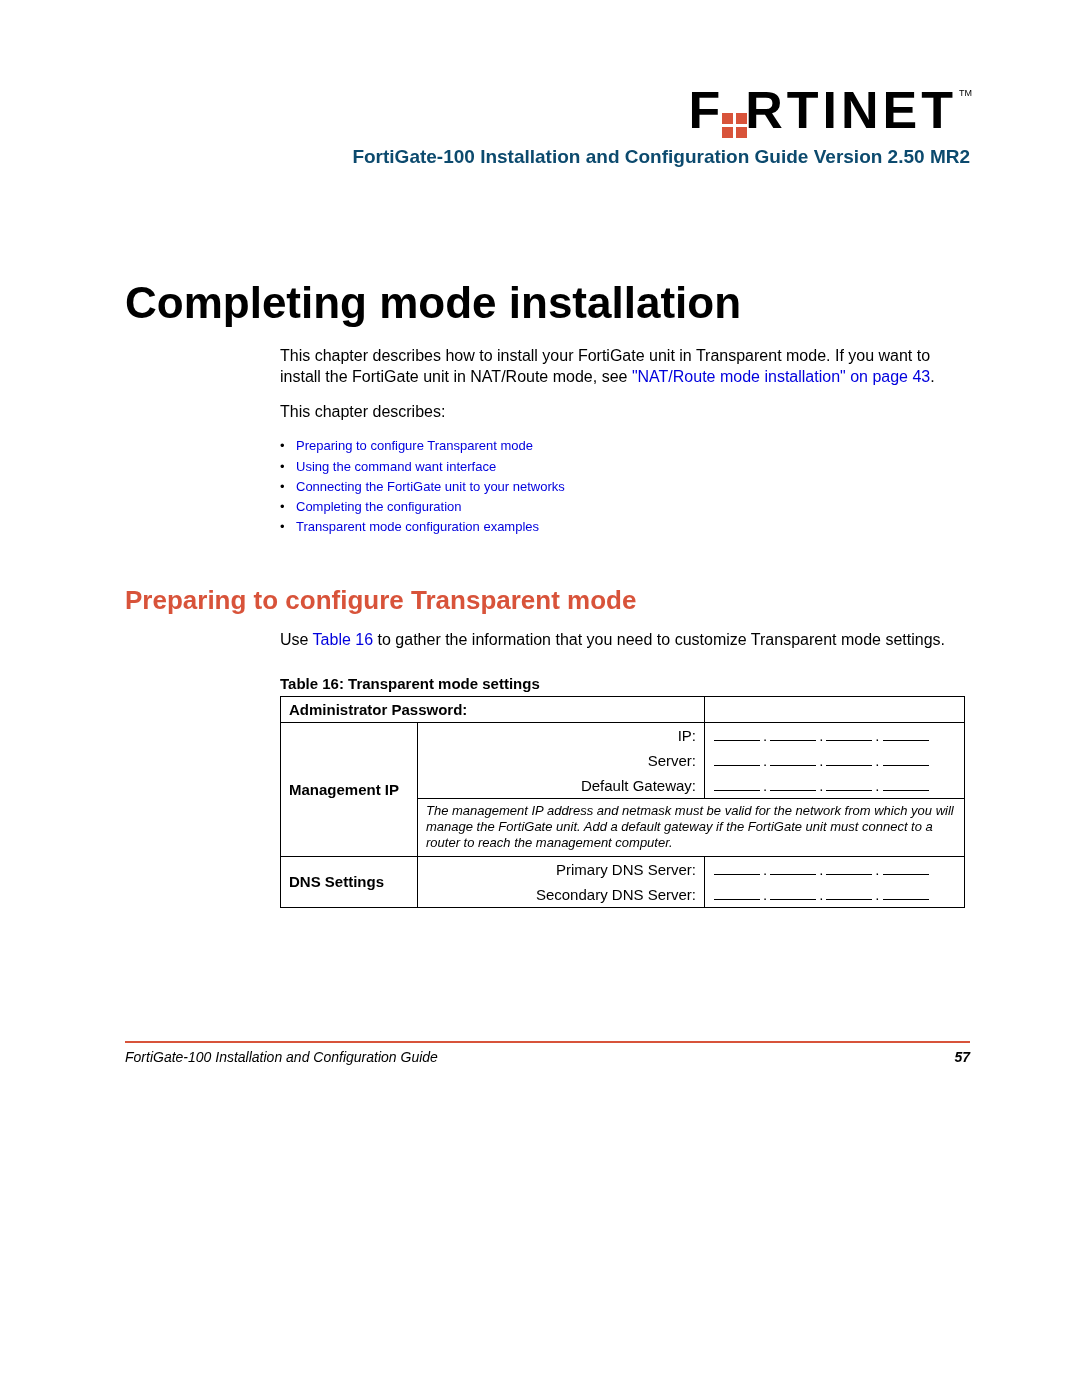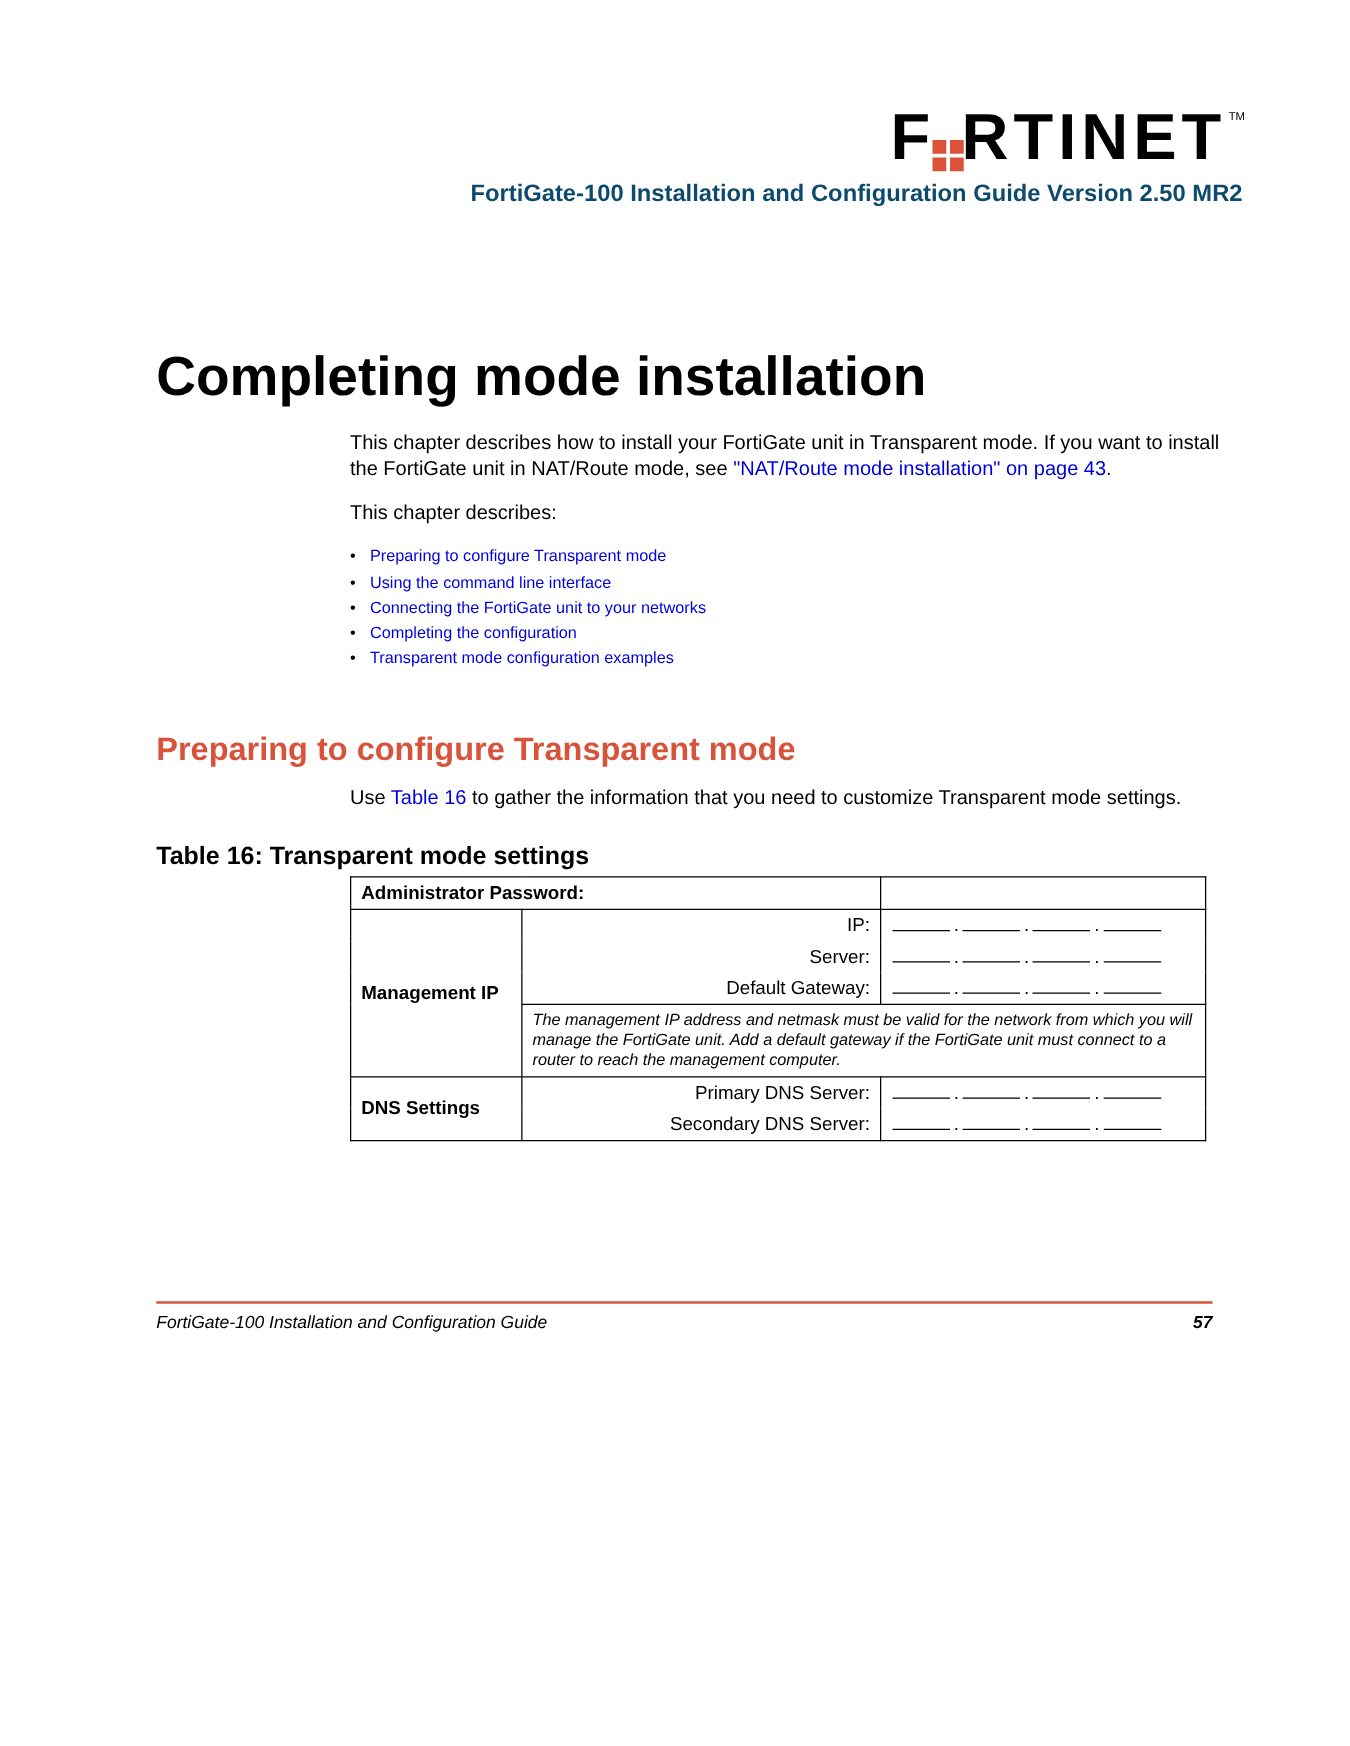--- a/index.html
+++ b/index.html
@@ -7,21 +7,21 @@
     padding: 0;
     background: #fff;
     font-family: Arial, Helvetica, sans-serif;
     color: #000;
   }
   .page {
     width: 1080px;
     height: 1125px;
     position: relative;
     box-sizing: border-box;
-    padding: 80px 86px 60px 125px;
+    padding: 80px 110px 60px 125px;
   }
   .logo-wrap {
     text-align: right;
     margin-bottom: 8px;
   }
   .logo {
     display: inline-block;
   }
   .logo-text {
     font-size: 52px;
@@ -84,22 +84,23 @@
     color: #000;
   }
   .section-heading {
     color: #d8533a;
     font-size: 26px;
     font-weight: bold;
     margin-top: 48px;
     margin-bottom: 14px;
   }
   .table-caption {
-    font-size: 20px;
-    font-weight: bold;
+    font-size: 15px;
+    font-weight: bold;
+    margin-left: 155px;
     margin-top: 24px;
     margin-bottom: 4px;
   }
   table.settings {
     border-collapse: collapse;
     margin-left: 155px;
     width: 685px;
     font-size: 15px;
   }
   table.settings td {
@@ -166,21 +167,21 @@
   <div class="chapter-title">Completing mode installation</div>
 
   <div class="body-text">
     <span>This chapter describes how to install your FortiGate unit in Transparent mode. If you want to install the FortiGate unit in NAT/Route mode, see </span><span class="link">"NAT/Route mode installation" on page 43</span><span>.</span>
   </div>
 
   <div class="body-text">This chapter describes:</div>
 
   <div class="toc">
     <div><span class="bullet">•</span><span class="link">Preparing to configure Transparent mode</span></div>
-    <div><span class="bullet">•</span><span class="link">Using the command line interface</span></div>
+    <div><span class="bullet">•</span><span class="link">Using the command want interface</span></div>
     <div><span class="bullet">•</span><span class="link">Connecting the FortiGate unit to your networks</span></div>
     <div><span class="bullet">•</span><span class="link">Completing the configuration</span></div>
     <div><span class="bullet">•</span><span class="link">Transparent mode configuration examples</span></div>
   </div>
 
   <div class="section-heading">Preparing to configure Transparent mode</div>
 
   <div class="body-text">
     <span>Use </span><span class="link">Table 16</span><span> to gather the information that you need to customize Transparent mode settings.</span>
   </div>

